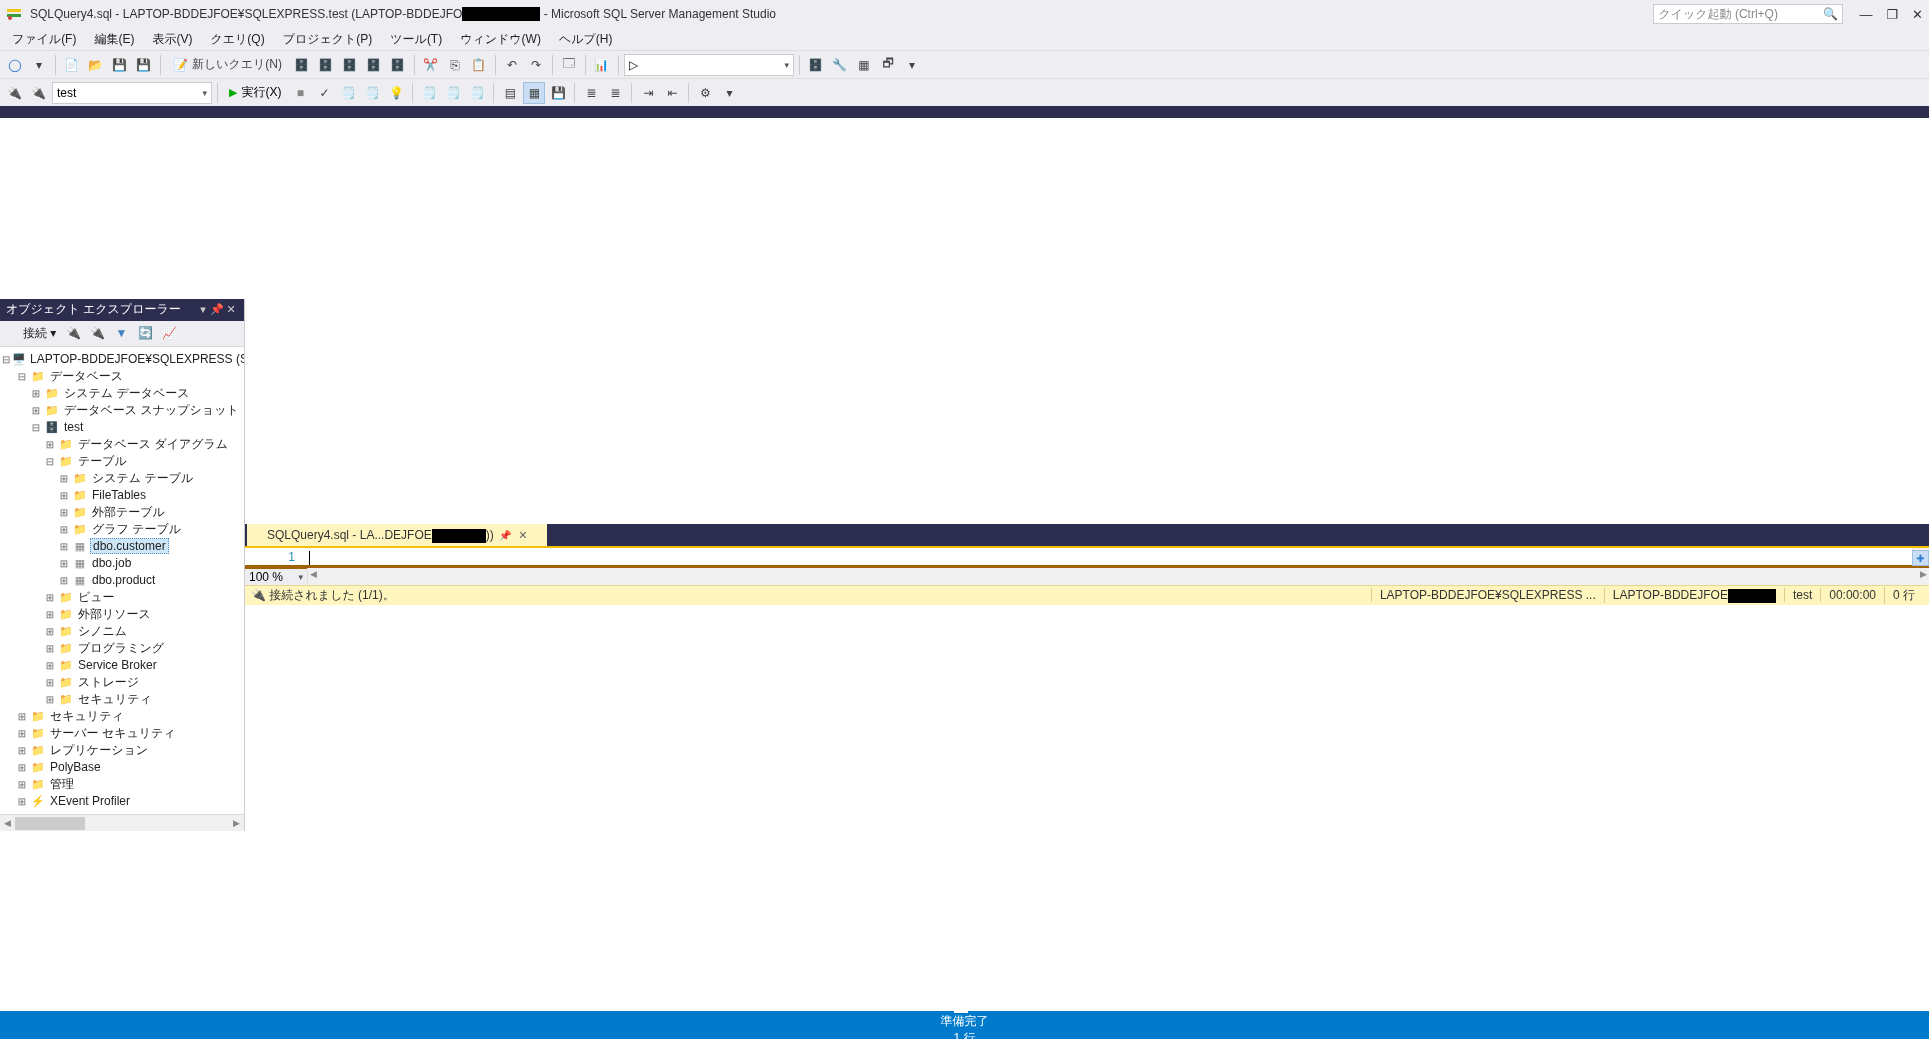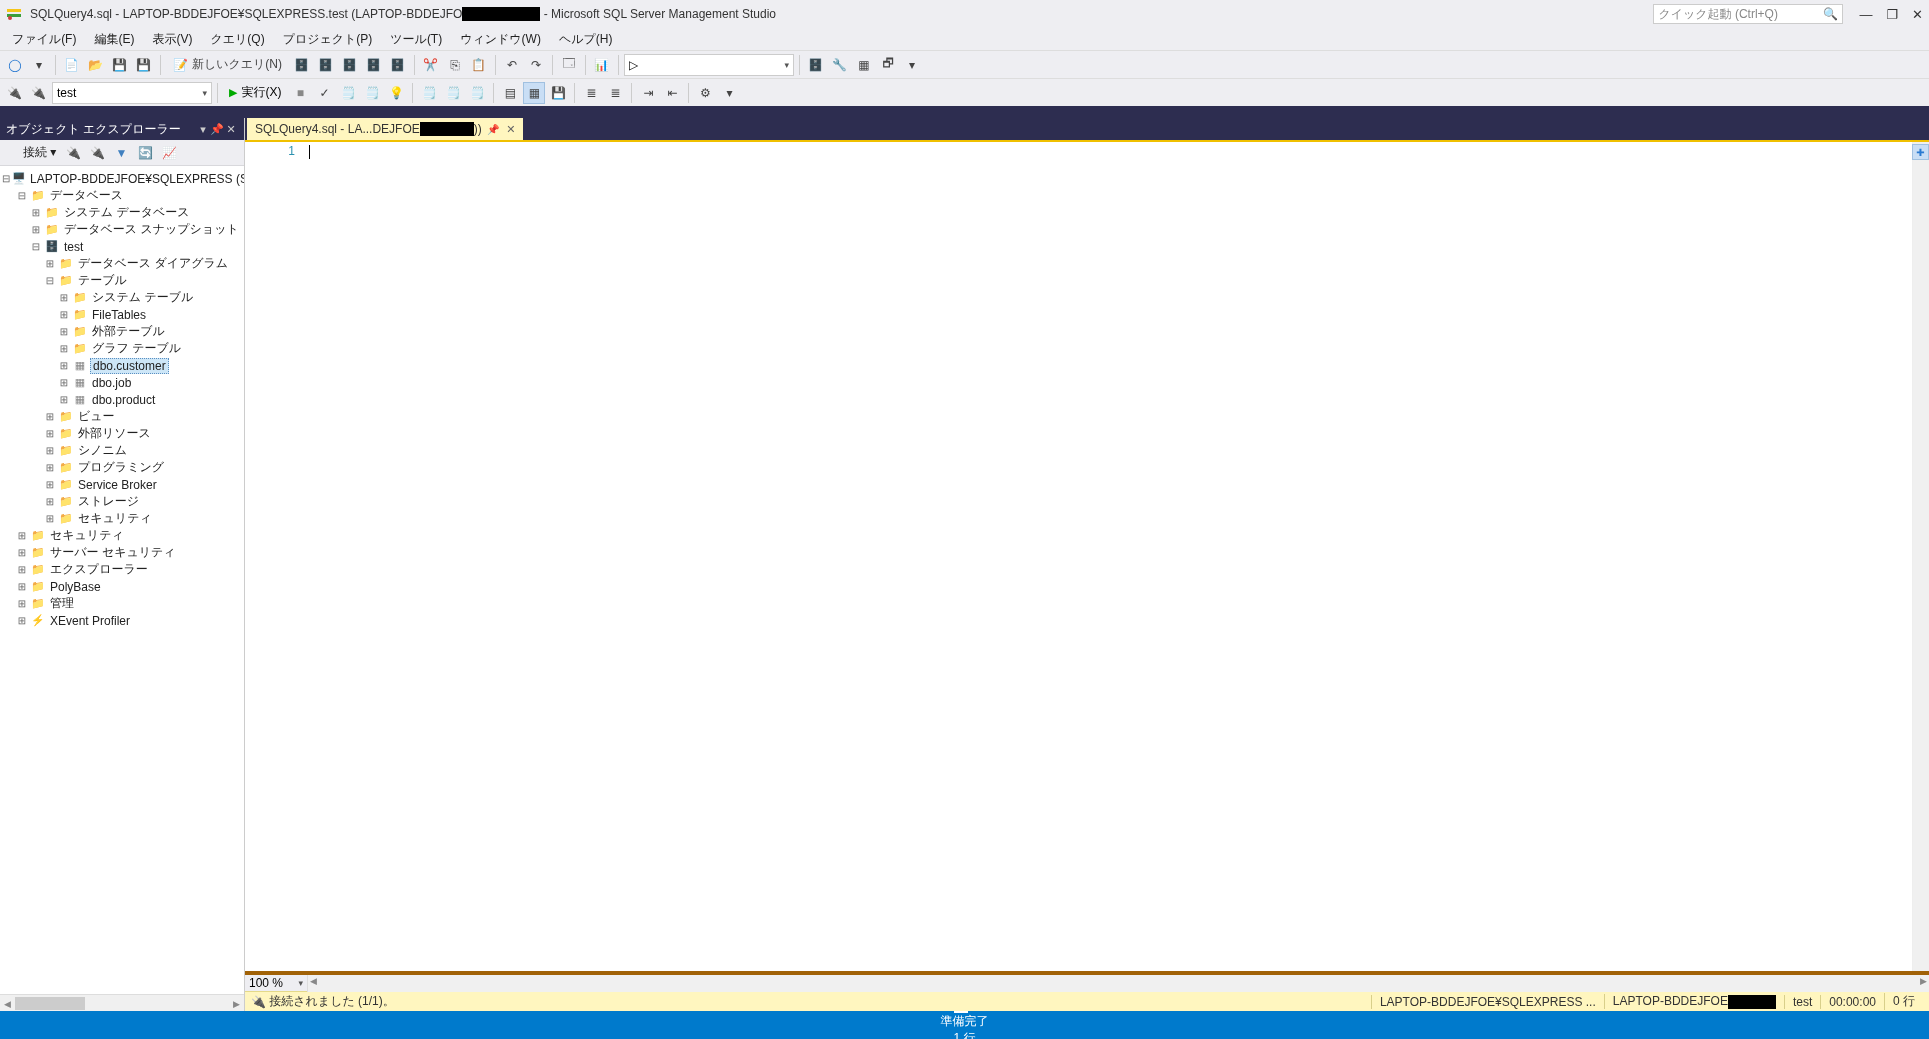--- a/index.html
+++ b/index.html
@@ -15,21 +15,21 @@
 .menubar .mi { padding:2px 8px; color:#222; }
 .toolbar { height:28px; background:#eeeef2; border-top:1px solid #ddd; display:flex; align-items:center; padding:0 4px; gap:2px; }
 .tbtn { width:22px; height:22px; display:flex; align-items:center; justify-content:center; color:#444; border:1px solid transparent; }
 .tbtn.newq { width:auto; padding:0 6px; gap:4px; }
 .sep { width:1px; height:20px; background:#ccc; margin:0 3px; }
 .dbcombo { width:160px; height:22px; background:#fff; border:1px solid #ccc; display:flex; align-items:center; padding:0 4px; }
 .dbcombo .arr { margin-left:auto; color:#555; font-size:9px; }
 .execbtn { display:flex; align-items:center; gap:4px; padding:0 6px; height:22px; }
 .execbtn .tri { color:#0a0; font-size:11px; }
 .darkband { height:12px; background:#2d2d50; }
-.main { display:flex; height:calc(100vh - 28px - 22px - 28px - 28px - 12px - 28px); }
+.main { display:flex; height:calc(100vh - 28px - 22px - 28px - 28px - 12px - 28px);align-items:center; }
 .panel { width:245px; background:#eeeef2; display:flex; flex-direction:column; border-right:1px solid #ccc; }
 .panel-head { height:22px; background:#2d2d50; color:#fff; display:flex; align-items:center; padding:0 6px; }
 .panel-head .pt { flex:1; }
 .panel-head .pc { width:14px; text-align:center; color:#ccc; font-size:11px; }
 .panel-tb { height:26px; background:#eeeef2; border-bottom:1px solid #d8d8dc; display:flex; align-items:center; padding:0 19px; gap:2px; }
 .connbtn { padding:0 4px; color:#222; }
 .tree { flex:1; background:#fff; overflow:auto; padding:4px 0 4px 2px; position:relative; }
 .node { display:flex; align-items:center; height:17px; white-space:nowrap; }
 .node .exp { width:12px; text-align:center; color:#666; font-size:10px; cursor:default; }
 .node .ic { width:16px; height:14px; margin:0 2px; display:inline-flex; align-items:center; justify-content:center; font-size:11px; }
@@ -37,21 +37,21 @@
 .node.sel .lbl { background:#cde6f7; border:1px dotted #5a8fc1; }
 .fold { color:#e0b040; }
 .db { color:#e0b040; }
 .tb { color:#888; }
 .srv { color:#e0b040; }
 .hscroll { height:17px; background:#f0f0f0; border-top:1px solid #ddd; position:relative; }
 .hscroll .thumb { position:absolute; left:15px; top:2px; width:70px; height:13px; background:#ccc; }
 .hscroll .ar { position:absolute; top:0; width:15px; height:17px; display:flex; align-items:center; justify-content:center; color:#888; font-size:9px; }
 .editor { flex:1; display:flex; flex-direction:column; background:#fff; }
 .tabstrip { height:22px; background:#2d2d50; display:flex; align-items:flex-end; padding-left:2px; }
-.tab { height:22px; background:#fff6bf; display:flex; align-items:center; padding:0 8px; gap:6px; color:#333; }
+.tab { height:22px; background:#fff6bf; display:flex; align-items:center; padding:0 20px; gap:6px; color:#333; }
 .tab .pin { color:#888; font-size:10px; }
 .tab .cls { color:#666; font-size:11px; }
 .edbody { flex:1; display:flex; position:relative; border-top:2px solid #f0c000; }
 .gutter { width:60px; background:#fff; text-align:right; padding:2px 10px 0 0; color:#2b91af; font-family:Consolas,monospace; font-size:12px; }
 .edtext { flex:1; background:#fff; padding:2px 0 0 4px; font-family:Consolas,monospace; font-size:12px; position:relative; }
 .caret { display:inline-block; width:1px; height:14px; background:#000; vertical-align:middle; }
 .vscroll { width:17px; background:#f0f0f0; border-left:1px solid #eee; }
 .zoomrow { height:20px; background:#eeeef2; display:flex; align-items:center; border-top:4px solid #a16207; }
 .zoom { width:62px; padding:0 4px; display:flex; align-items:center; }
 .zoom .arr { margin-left:auto; font-size:9px; color:#555; }
@@ -311,21 +311,21 @@
           <span class="lbl">セキュリティ</span>
         </div>
       <div class="node" style="padding-left:14px">
           <span class="exp">⊞</span>
           <span class="ic fold">📁</span>
           <span class="lbl">サーバー セキュリティ</span>
         </div>
       <div class="node" style="padding-left:14px">
           <span class="exp">⊞</span>
           <span class="ic fold">📁</span>
-          <span class="lbl">エクスプローラー</span>
+          <span class="lbl">レプリケーション</span>
         </div>
       <div class="node" style="padding-left:14px">
           <span class="exp">⊞</span>
           <span class="ic fold">📁</span>
           <span class="lbl">PolyBase</span>
         </div>
       <div class="node" style="padding-left:14px">
           <span class="exp">⊞</span>
           <span class="ic fold">📁</span>
           <span class="lbl">管理</span>

